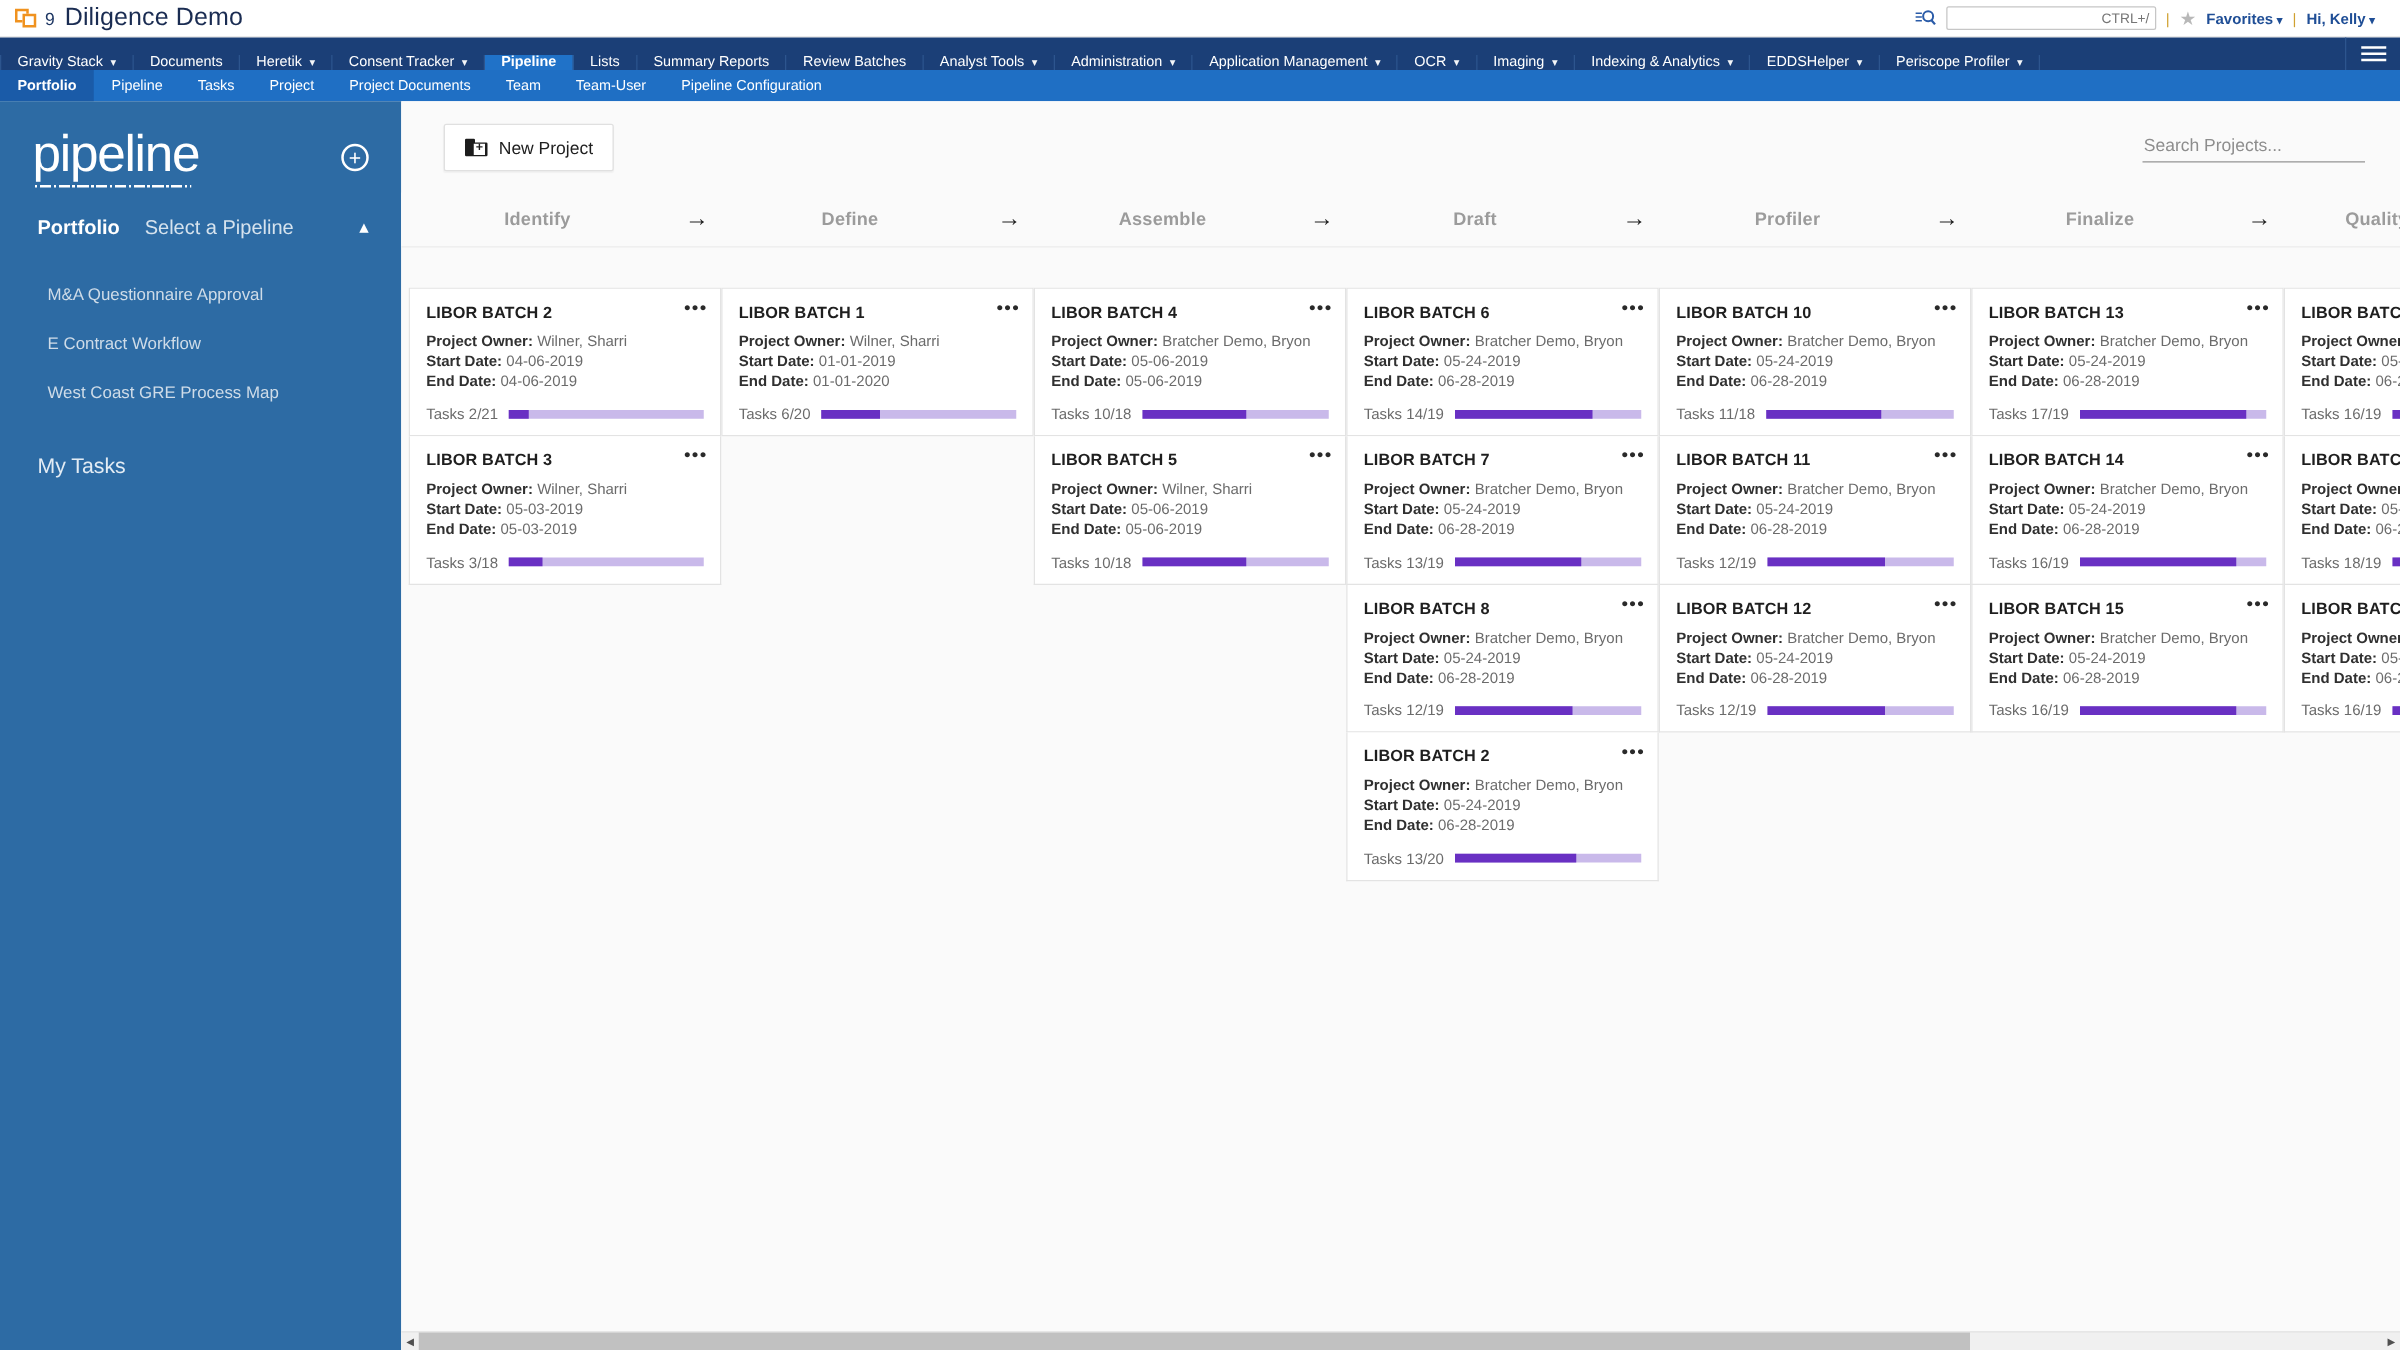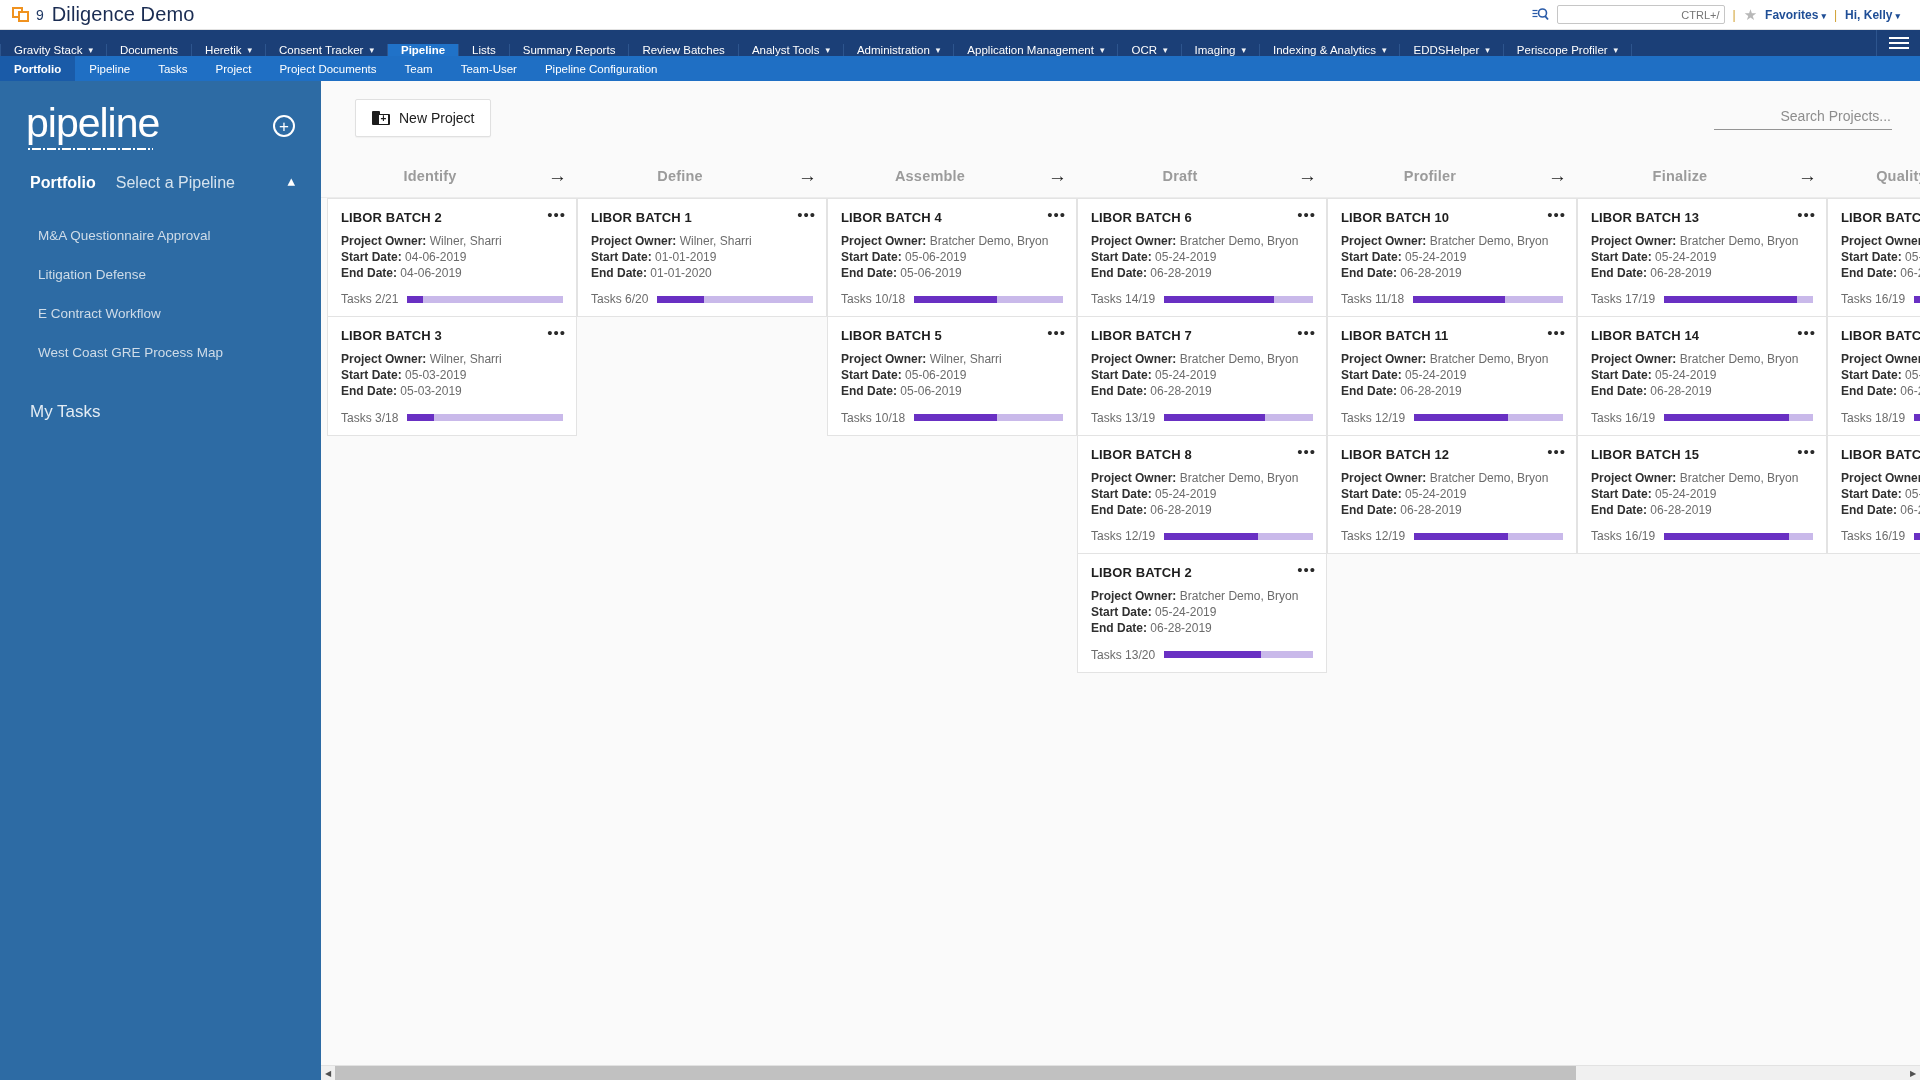--- a/index.html
+++ b/index.html
@@ -216,21 +216,20 @@
     width: 178px;
   }
   .search-projects input {
     width: 100%;
     border: 0; border-bottom: 1px solid #949494;
     background: transparent;
     font-size: 14px; color: #616161;
     padding: 3px 1px 5px 1px;
     outline: none;
     font-family: "Liberation Sans", sans-serif;
-    text-align: right;
   }
   .search-projects input::placeholder { color: #8d8d8d; }
 
   
   .stage-header {
     height: 44px; flex: none;
     background: #fafafa;
     display: flex;
     border-bottom: 1px solid #ececec;
     padding-left: 6px;
@@ -248,20 +247,21 @@
   }
   .stage-head .arw {
     position: absolute; right: 10px;
     font-size: 19px; color: #1c1c1c; line-height: 1;
   }
 
   .lanes-wrap {
     flex: 1 1 auto;
     overflow: hidden;
     position: relative;
+    margin-top: 32px;
   }
   .lanes {
     display: flex;
     padding-left: 6px;
     align-items: flex-start;
   }
   .lane {
     width: 250px; flex: none;
     display: flex; flex-direction: column;
   }
@@ -444,21 +444,20 @@
       <div class="side-logo">pipeline</div>
       <div class="side-plus">+</div>
     </div>
     <div class="side-heads">
       <span class="side-portfolio">Portfolio</span>
       <span class="side-select">Select a Pipeline</span>
       <span class="side-caret">▴</span>
     </div>
     <div class="side-list" id="sidebar-list">
         <div class="side-item">M&amp;A Questionnaire Approval</div>
-        <div class="side-item">Litigation Defense</div>
         <div class="side-item">E Contract Workflow</div>
         <div class="side-item">West Coast GRE Process Map</div>
       </div>
     <div class="side-mytasks">My Tasks</div>
   </div>
 
   <div class="board">
 
     <div class="board-top">
       <button class="new-project-btn">

